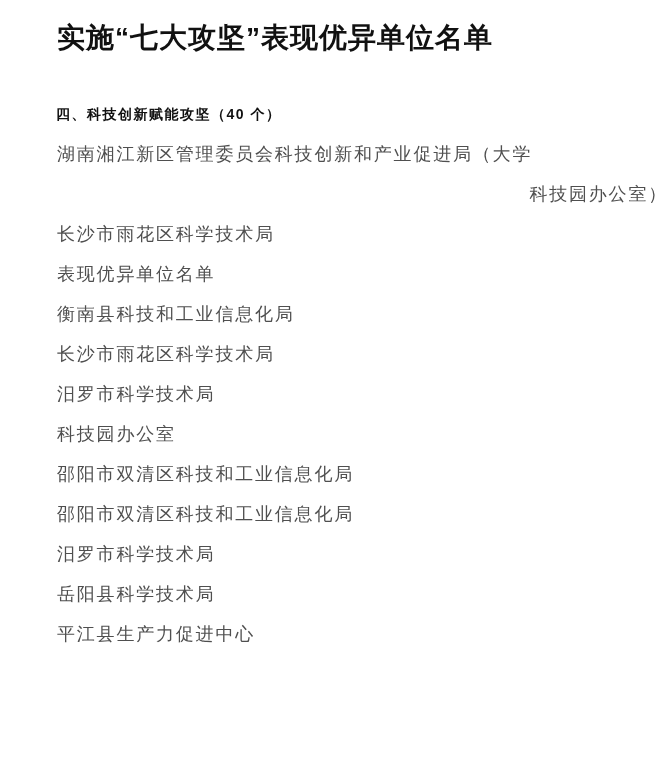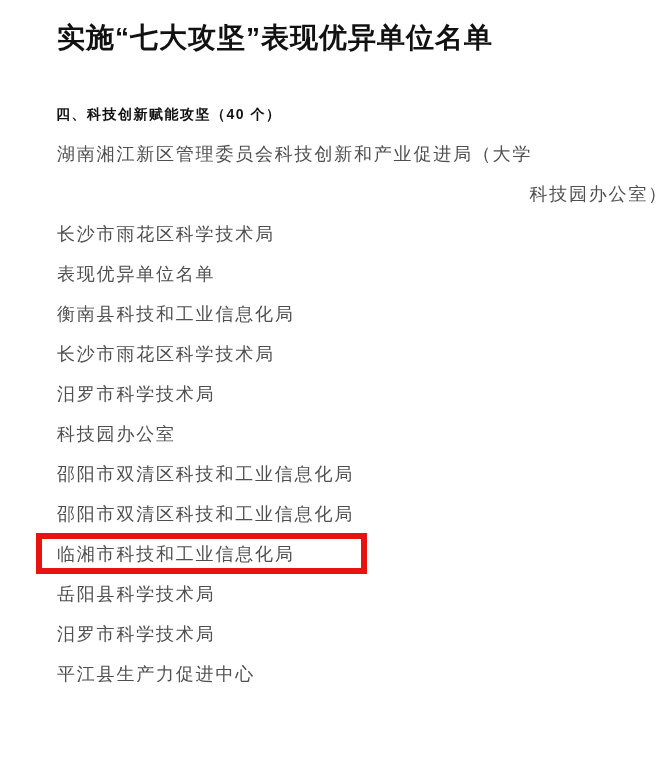--- a/index.html
+++ b/index.html
@@ -77,18 +77,17 @@
       <div class="unit-line"><span class="unit-name">湖南湘江新区管理委员会科技创新和产业促进局（大学</span></div>
       <div class="unit-line cont"><span class="unit-name">科技园办公室）</span></div>
       <div class="unit-line"><span class="unit-name">长沙市雨花区科学技术局</span></div>
       <div class="unit-line"><span class="unit-name">表现优异单位名单</span></div>
       <div class="unit-line"><span class="unit-name">衡南县科技和工业信息化局</span></div>
       <div class="unit-line"><span class="unit-name">长沙市雨花区科学技术局</span></div>
       <div class="unit-line"><span class="unit-name">汨罗市科学技术局</span></div>
       <div class="unit-line"><span class="unit-name">科技园办公室</span></div>
       <div class="unit-line"><span class="unit-name">邵阳市双清区科技和工业信息化局</span></div>
       <div class="unit-line"><span class="unit-name">邵阳市双清区科技和工业信息化局</span></div>
-      <div class="unit-line"><span class="red-box"></span><span class="unit-name">临湘市科技和工业信息化局</span></div>
+      <div class="unit-line"><span class="unit-name">汨罗市科学技术局</span></div>
       <div class="unit-line"><span class="unit-name">岳阳县科学技术局</span></div>
-      <div class="unit-line"><span class="unit-name">汨罗市科学技术局</span></div>
       <div class="unit-line"><span class="unit-name">平江县生产力促进中心</span></div>
     </div>
 </div>
 
 </body></html>

